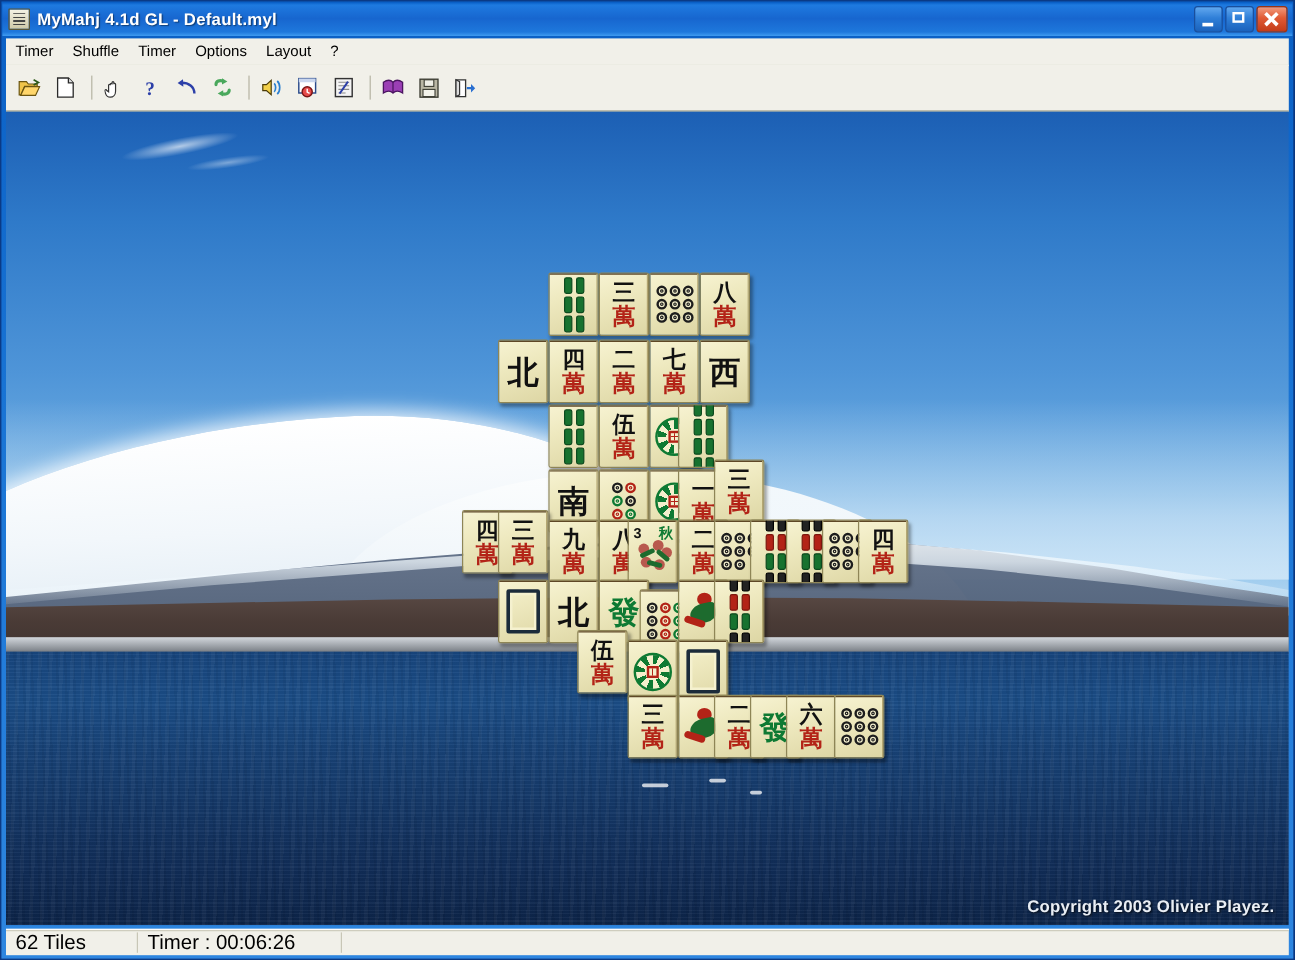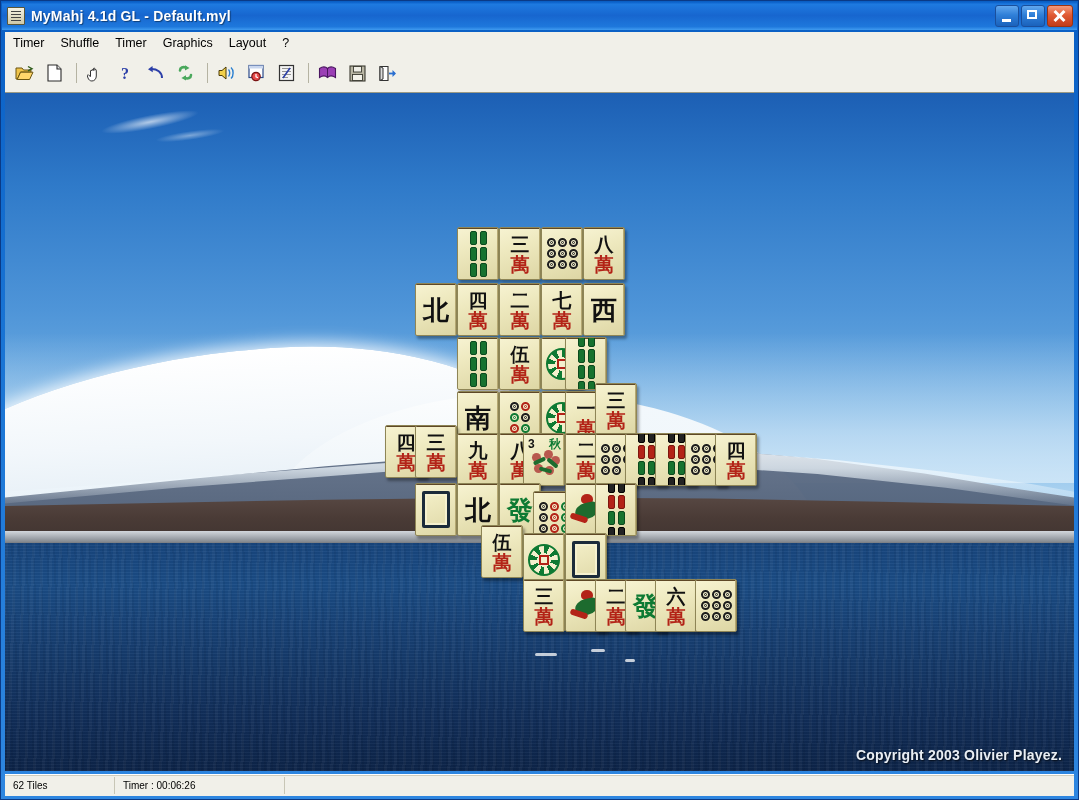--- a/index.html
+++ b/index.html
@@ -244,21 +244,21 @@
   .leafy{position:absolute;width:13px;height:4px;border-radius:3px;background:#1d6b2e;}
 
   
   .statusbar{
     position:absolute;left:4px;right:4px;bottom:3px;height:21px;
     background:#f1f0e9;border-top:1px solid #ffffff;
     display:flex;align-items:center;
     box-shadow:inset 0 1px 0 #cfcdbe;
   }
   .sb-cell{
-    font-size:10px;color:#000;padding:0 8px;height:17px;
+    font-size:17px;color:#000;padding:0 8px;height:17px;
     display:flex;align-items:center;
     border-right:1px solid #c8c6b6;
     box-sizing:border-box;
   }
   .sb-1{width:110px;}
   .sb-2{width:170px;}
   .sb-3{flex:1;border-right:none;}
 </style>
 </head>
 <body>
@@ -278,21 +278,21 @@
       <div class="wb close">
           <span class="g"></span>
         </div>
     </div>
   </div>
 
   <div class="menubar">
     <div class="menu-item">Timer</div>
     <div class="menu-item">Shuffle</div>
     <div class="menu-item">Timer</div>
-    <div class="menu-item">Graphics</div>
+    <div class="menu-item">Options</div>
     <div class="menu-item">Layout</div>
     <div class="menu-item">?</div>
   </div>
 
   <div class="toolbar">
     <div class="tb">
       <svg width="19" height="17" viewBox="0 0 19 17">
         <path d="M1 14V3h6l1.6 2H16v2H5.5L2.5 14z" fill="#f0c44a" stroke="#6b5510" stroke-width="1"></path>
         <path d="M2.2 14.5 5.6 7.2H18l-3.4 7.3z" fill="#ffd66b" stroke="#6b5510" stroke-width="1"></path>
         <path d="M13 1.5l4 2.2-4 2.2" fill="none" stroke="#2d5a1a" stroke-width="1.4"></path>

